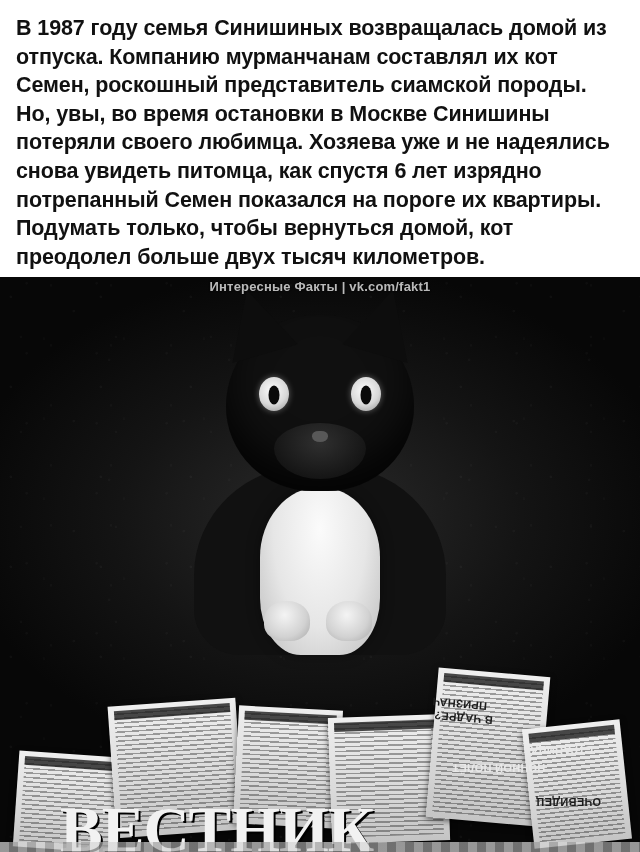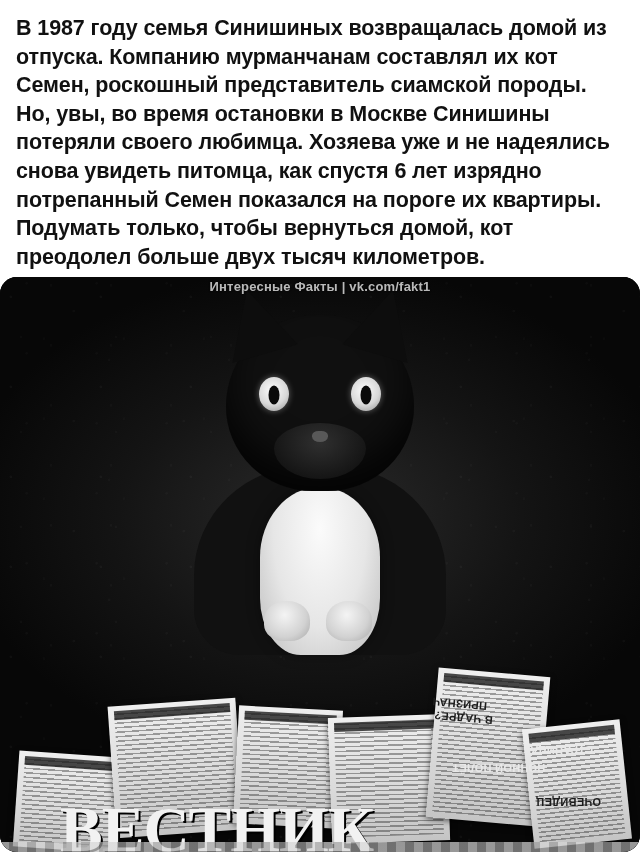--- a/index.html
+++ b/index.html
@@ -35,21 +35,20 @@
     letter-spacing: -0.1px;
     text-align: left;
     white-space: pre-wrap;
   }
   .photo {
     position: relative;
     flex: 1 1 auto;
     width: 100%;
     background: #0b0b0b;
     overflow: hidden;
-    border-radius: 17px;
   }
   
   .photo-bg {
     position: absolute;
     inset: 0;
     background:
       radial-gradient(ellipse 70% 55% at 50% 42%, #2a2a2a 0%, #141414 45%, #070707 80%),
       repeating-linear-gradient(90deg, rgba(255,255,255,0.035) 0 1px, rgba(0,0,0,0) 1px 3px),
       repeating-linear-gradient(0deg, rgba(255,255,255,0.025) 0 1px, rgba(0,0,0,0) 1px 4px),
       #0c0c0c;

